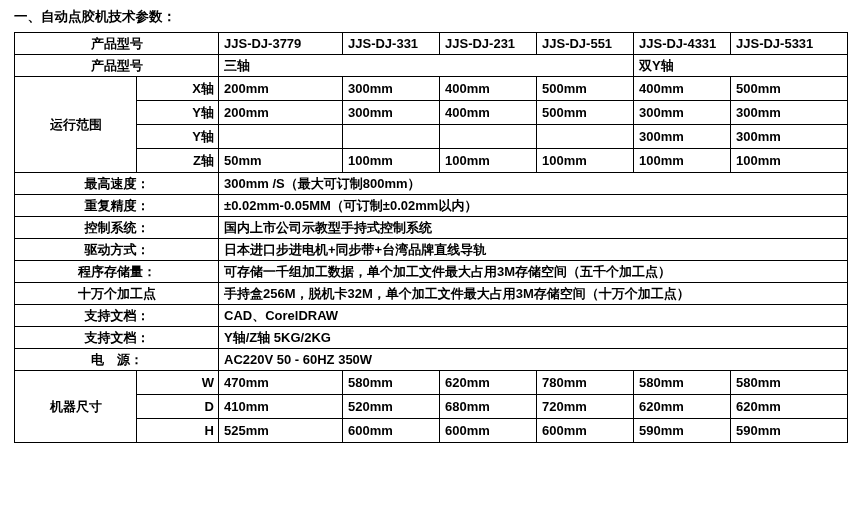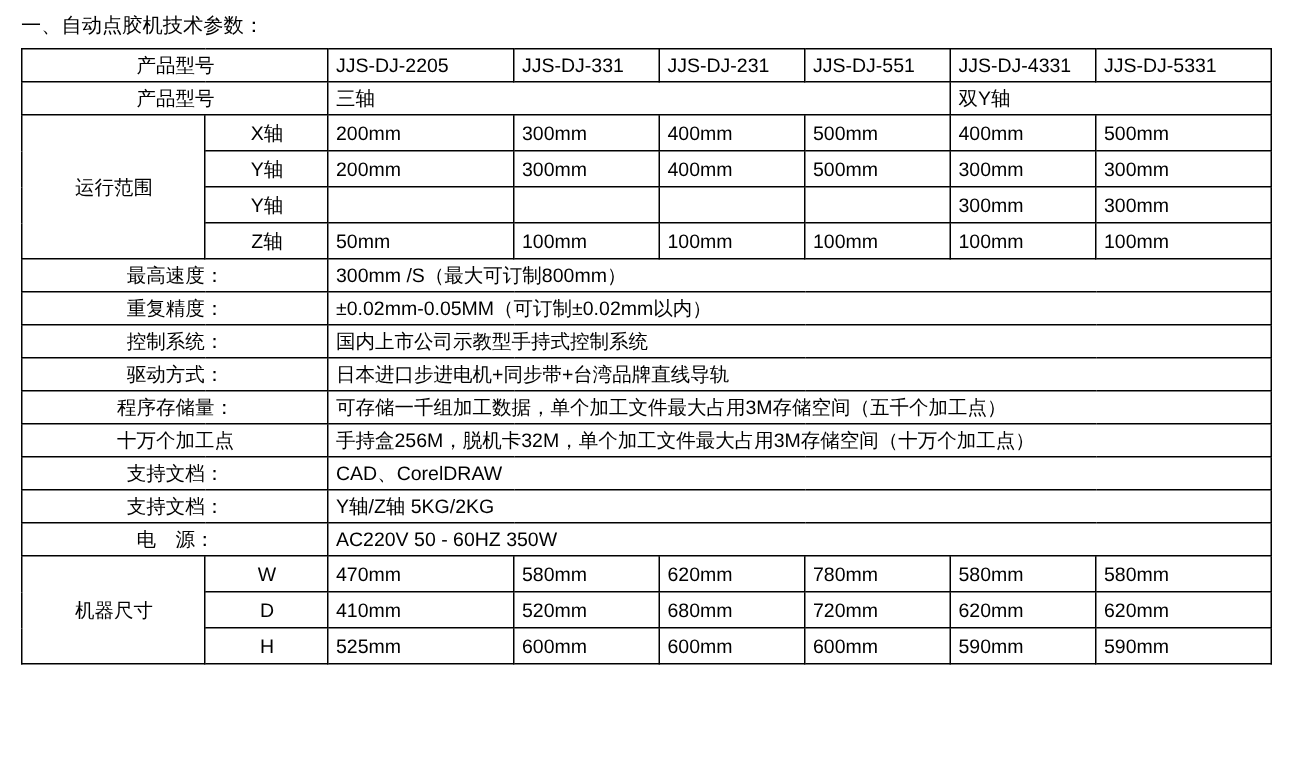--- a/index.html
+++ b/index.html
@@ -13,20 +13,21 @@
     font-family: "Liberation Sans", "DejaVu Sans", sans-serif;
     color: #000000;
     overflow: hidden;
   }
   .page {
     position: relative;
     width: 859px;
     height: 506px;
     box-sizing: border-box;
     padding: 8px 0 0 14px;
+    font-weight: bold;
   }
   .doc-title {
     font-size: 13.5px;
     line-height: 18px;
     margin: 0 0 6px 0;
     white-space: nowrap;
   }
   table.spec {
     border-collapse: collapse;
     table-layout: fixed;
@@ -40,21 +41,21 @@
     line-height: 16px;
     height: 22px;
     box-sizing: border-box;
     white-space: nowrap;
     overflow: hidden;
   }
   td.lbl {
     text-align: center;
   }
   td.axis {
-    text-align: center;
+    text-align: right;
   }
   col.c-label { width: 122px; }
   col.c-axis  { width: 82px; }
   col.c-v1    { width: 124px; }
   col.c-v2    { width: 97px; }
   col.c-v3    { width: 97px; }
   col.c-v4    { width: 97px; }
   col.c-v5    { width: 97px; }
   col.c-v6    { width: 117px; }
   .tall { height: 24px; }
@@ -74,21 +75,21 @@
         <col class="c-v2">
         <col class="c-v3">
         <col class="c-v4">
         <col class="c-v5">
         <col class="c-v6">
     </colgroup>
     <tbody>
 
       <tr>
         <td class="lbl" colspan="2">产品型号</td>
-        <td>JJS-DJ-2205</td>
+        <td>JJS-DJ-3779</td>
         <td>JJS-DJ-331</td>
         <td>JJS-DJ-231</td>
         <td>JJS-DJ-551</td>
         <td>JJS-DJ-4331</td>
         <td>JJS-DJ-5331</td>
       </tr>
 
       <tr>
         <td class="lbl" colspan="2">产品型号</td>
         <td colspan="4">三轴</td>

